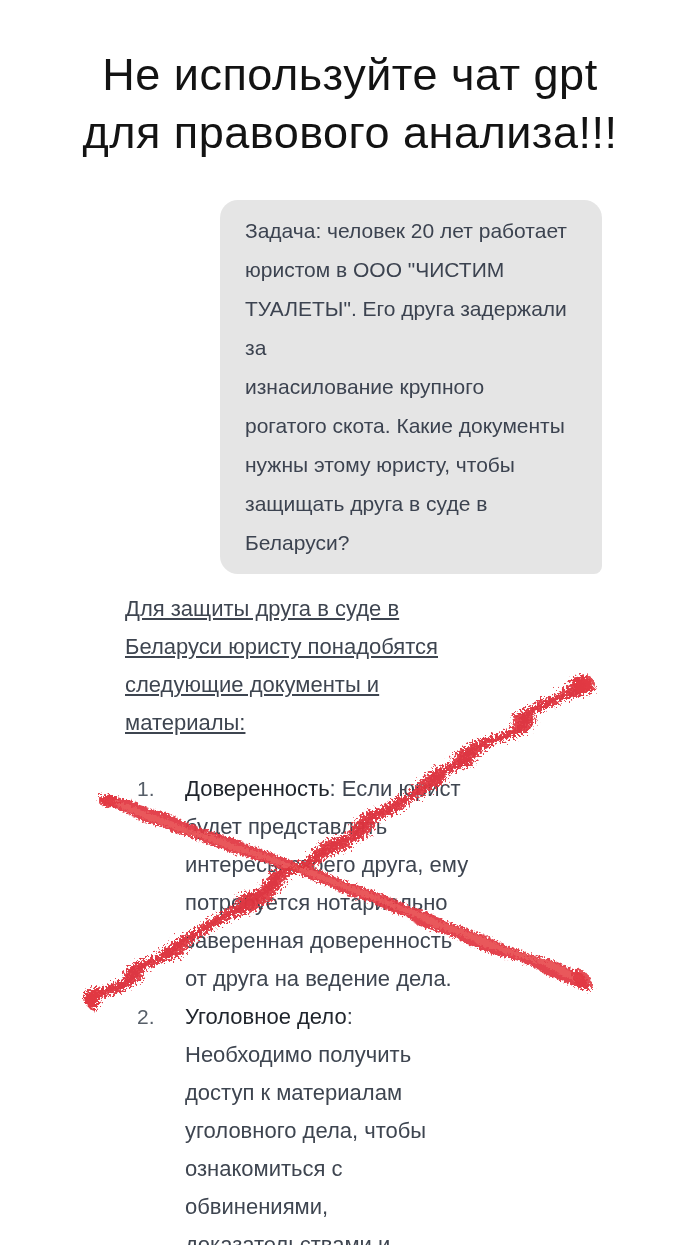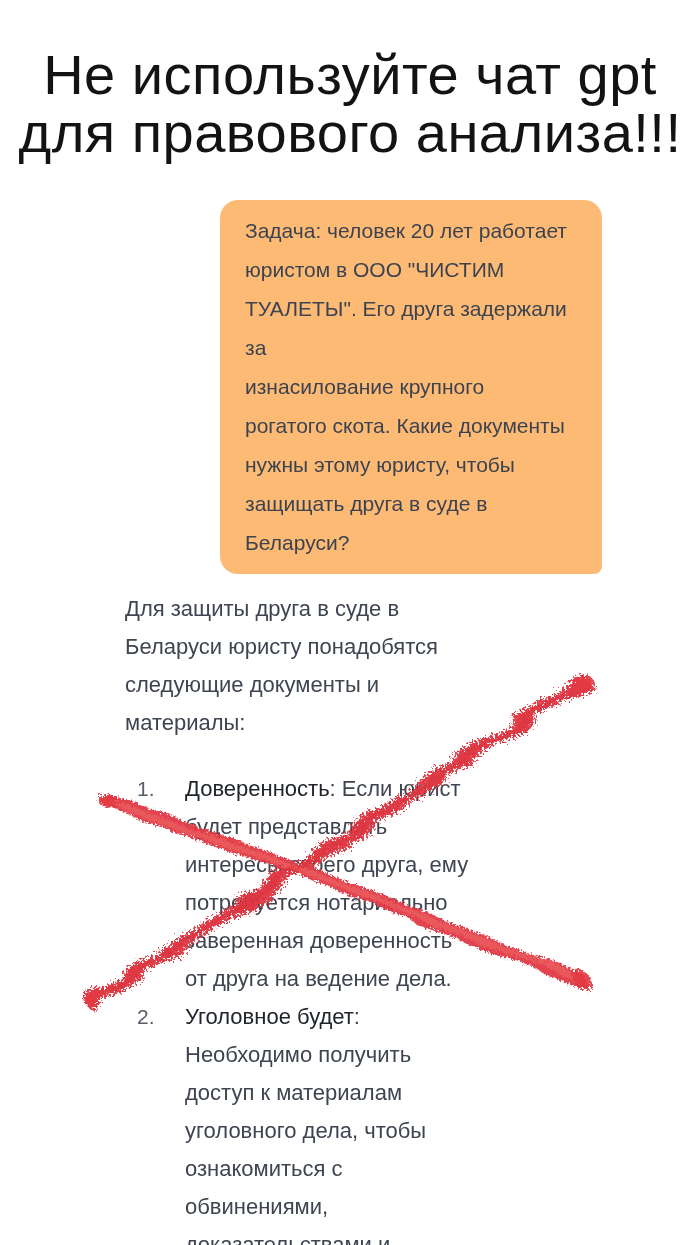--- a/index.html
+++ b/index.html
@@ -9,49 +9,49 @@
     overflow:hidden;
     position:relative;
     font-family:"Liberation Sans", sans-serif;
   }
   .stage{position:absolute;inset:0;width:700px;height:1245px;}
 
   
   .meme-title{
     position:absolute;top:46px;left:0;right:0;
     text-align:center;
-    font-size:56px;line-height:58px;
+    font-size:45px;line-height:58px;
     letter-spacing:0.5px;
     color:#131313;
     white-space:pre-line;
     font-weight:400;
   }
 
   
   .user-bubble{
     position:absolute;top:200px;left:220px;
     max-width:382px;
-    background:#fdba74;
+    background:#e5e5e5;
     border-radius:18px 18px 8px 18px;
     padding:11px 25px 12px 25px;
     box-sizing:border-box;
   }
   .user-bubble .msg{
     font-size:21px;line-height:39px;
     color:#3c4350;
     white-space:pre-line;
   }
 
   
   .assistant{
     position:absolute;top:590px;left:125px;width:460px;
     color:#3e4550;
     font-size:22px;line-height:38px;
   }
-  .assistant .intro{white-space:pre-line;}
+  .assistant .intro{white-space:pre-line;text-decoration:underline;}
   .answer-list{margin-top:28px;}
   .answer-item{position:relative;padding-left:60px;}
   .answer-item .num{
     position:absolute;left:12px;top:0;
     color:#565e68;font-size:21px;
   }
   .answer-item .term{font-weight:400;color:#20252c;}
   .answer-item .rest{white-space:pre-line;}
 
   
@@ -92,21 +92,21 @@
         <span class="term">Доверенность</span><span class="rest">: Если юрист
 будет представлять
 интересы своего друга, ему
 потребуется нотариально
 заверенная доверенность
 от друга на ведение дела.</span>
       </div>
 
       <div class="answer-item">
         <span class="num">2.</span>
-        <span class="term">Уголовное будет</span><span class="rest">:
+        <span class="term">Уголовное дело</span><span class="rest">:
 Необходимо получить
 доступ к материалам
 уголовного дела, чтобы
 ознакомиться с
 обвинениями,
 доказательствами и</span>
       </div>
 
     </div>
   </div>

